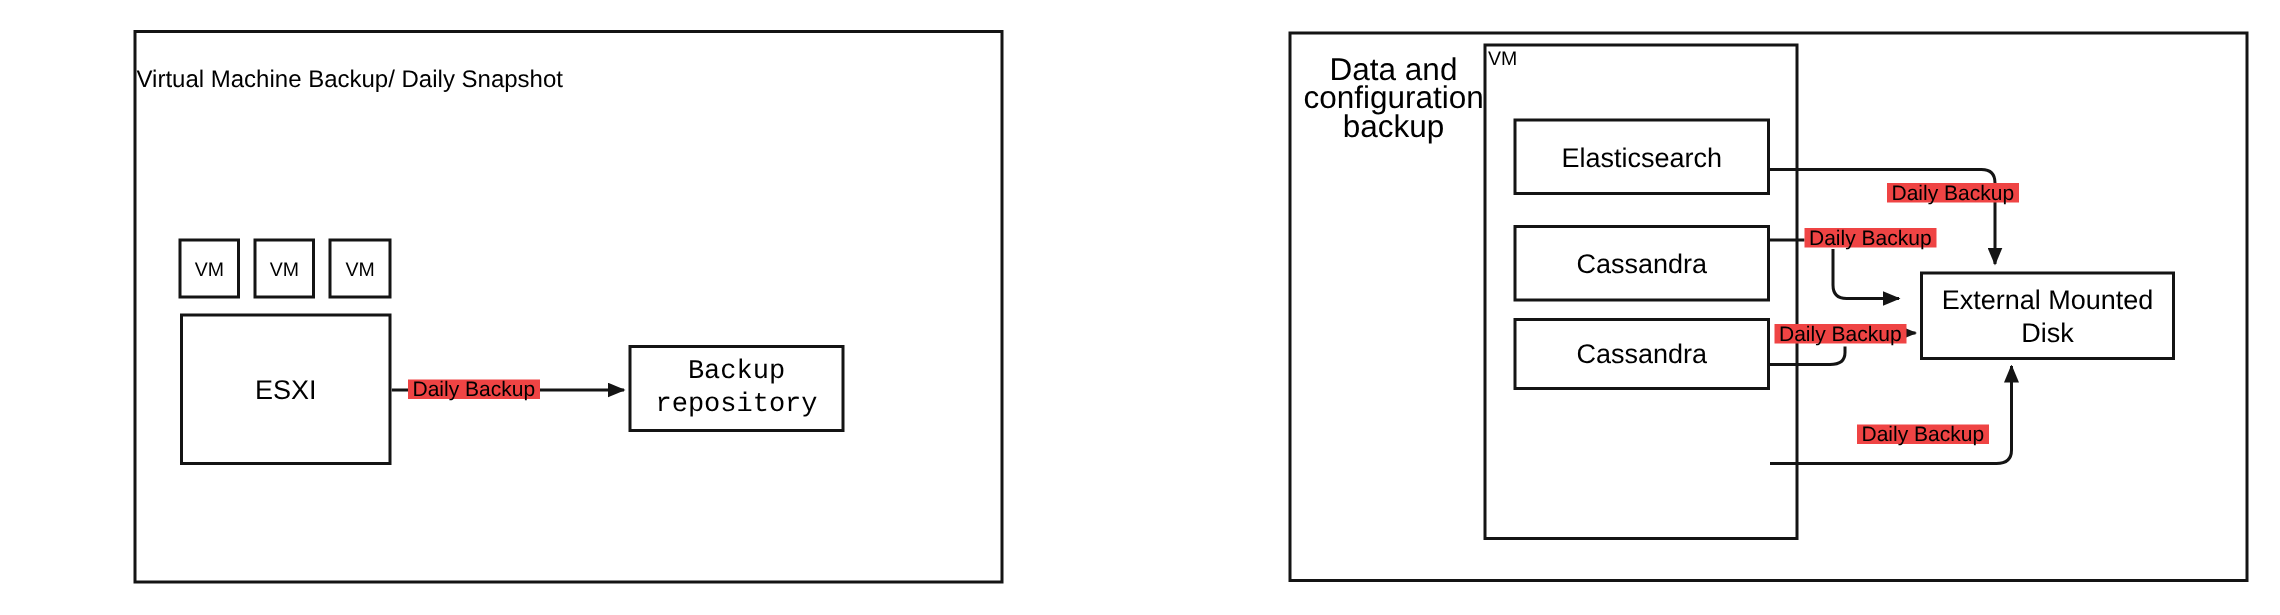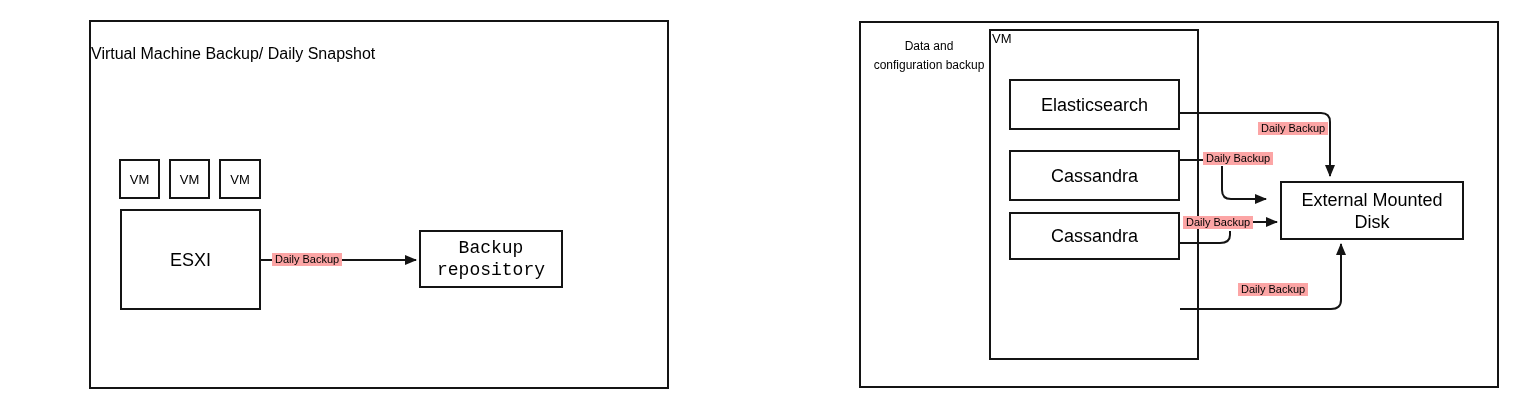--- a/index.html
+++ b/index.html
@@ -69,38 +69,38 @@
   #vm-box-2 { left: 169px; top: 159px; width: 41px; height: 40px; }
   #vm-box-3 { left: 219px; top: 159px; width: 42px; height: 40px; }
 
   #esxi-box { left: 120px; top: 209px; width: 141px; height: 101px; text-align: right; }
   #backup-repository-box { left: 419px; top: 230px; width: 144px; height: 58px; font-family: Liberation Mono, monospace; }
   #backup-repository-box .wrap { width: 110px; }
 
   #caption-right {
     position: absolute;
     left: 869px; top: 37px; width: 120px;
-    font-size: 12px; line-height: 19px;
+    font-size: 21px; line-height: 19px;
     text-align: center;
     z-index: 3;
   }
 
   .svc-box { left: 1009px; width: 171px; }
   #svc-elasticsearch { top: 79px;  height: 51px; }
   #svc-zookeeper     { top: 150px; height: 51px; }
   #svc-cassandra     { top: 212px; height: 48px; }
   #svc-configfiles   { top: 280px; height: 58px; }
 
-  #external-disk-box { left: 1280px; top: 181px; width: 184px; height: 59px; }
+  #external-disk-box { left: 1280px; top: 181px; width: 170px; height: 59px; }
   #external-disk-box .wrap { width: 150px; }
 
   .arrow-label {
     position: absolute;
-    background: #fca5a5;
-    font-size: 11px; line-height: 13px;
+    background: #ef4444;
+    font-size: 14px; line-height: 13px;
     padding: 0 3px;
     white-space: nowrap;
     z-index: 4;
   }
   #lbl-esxi   { left: 272px;  top: 253px; }
   #lbl-es     { left: 1258px; top: 122px; }
   #lbl-zk     { left: 1203px; top: 152px; }
   #lbl-cs     { left: 1183px; top: 216px; }
   #lbl-cf     { left: 1238px; top: 283px; }
 </style>

